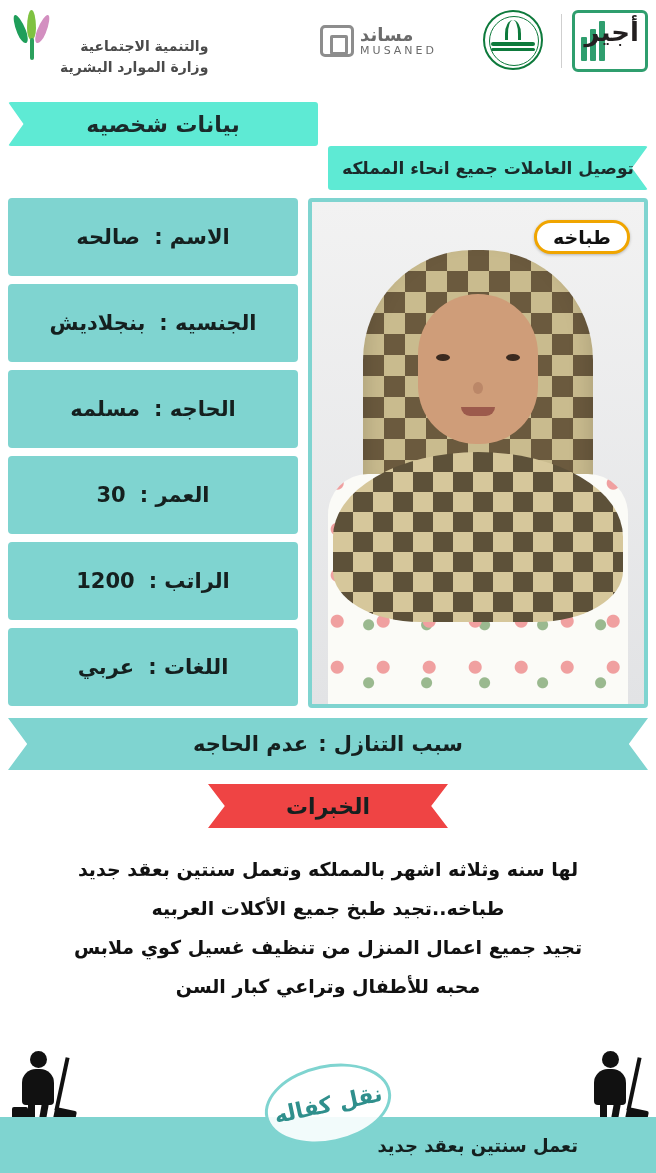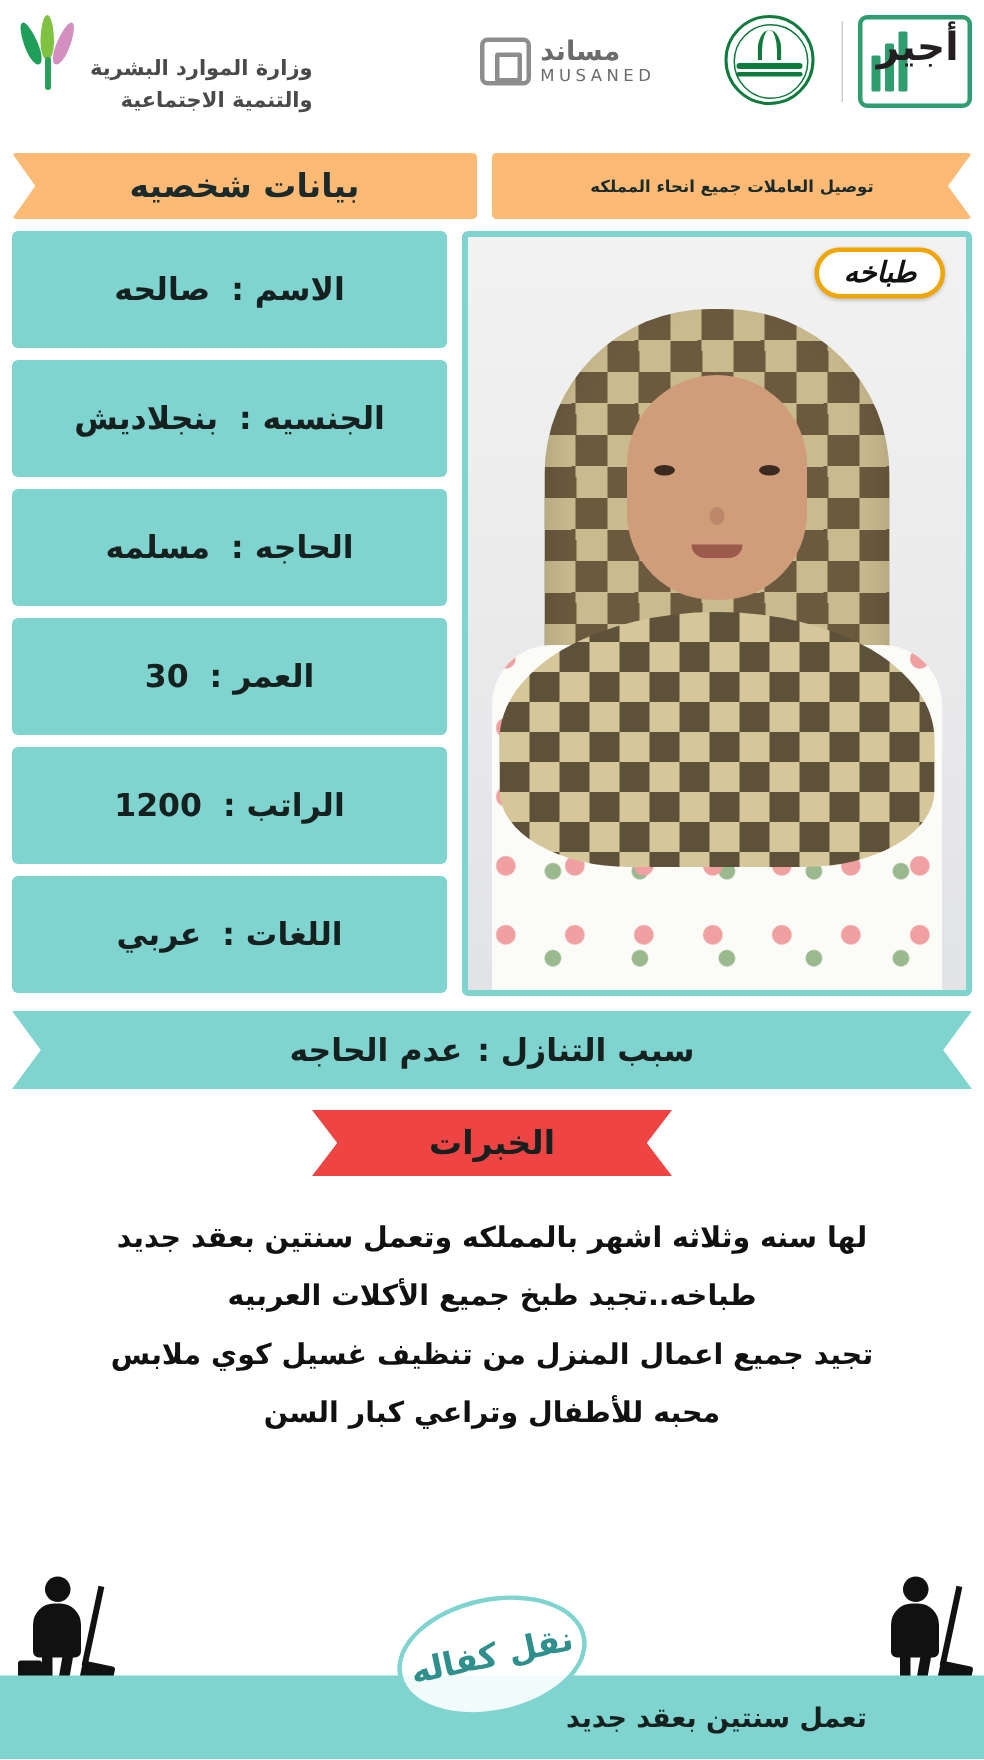--- a/index.html
+++ b/index.html
@@ -149,32 +149,33 @@
   }
 
   
   .ribbon-row {
     display: flex;
     gap: 10px;
     padding: 0 8px;
     margin-top: 2px;
   }
   .ribbon {
-    background: #fdba74;
+    background: #5eead4;
     color: #1b2a2a;
     font-weight: bold;
     display: flex;
     align-items: center;
     justify-content: center;
     height: 44px;
     border-radius: 3px;
   }
   .ribbon.left {
     flex: 0 0 320px;
-    font-size: 11px;
+    font-size: 17px;
+    margin-top: 44px;
   }
   .ribbon.right {
     flex: 1;
     font-size: 22px;
     clip-path: polygon(0 0, 100% 0, 100% 100%, 0 100%, 5% 50%);
   }
   .ribbon.left {
     clip-path: polygon(0 0, 100% 0, 95% 50%, 100% 100%, 0 100%);
   }
 
@@ -192,31 +193,30 @@
     border: 4px solid #7fd4d0;
     border-radius: 4px;
     overflow: hidden;
   }
   .photo-bg {
     position: absolute; inset: 0;
     background: linear-gradient(#f2f2f2, #e2e3e5);
   }
   .badge-job {
     position: absolute;
-    right: 14px; top: 7px;
+    right: 14px; top: 18px;
     background: #ffffff;
     border: 3px solid #f0a500;
     color: #111;
     font-weight: bold;
     font-size: 19px;
     padding: 3px 16px;
     border-radius: 18px;
     z-index: 5;
     box-shadow: 0 1px 3px rgba(0,0,0,.25);
-    font-style: italic;
   }
   
   .portrait { position: absolute; left: 0; right: 0; bottom: 0; top: 0; }
   .p-hijab {
     position: absolute;
     left: 50%; transform: translateX(-50%);
     top: 48px;
     width: 230px; height: 290px;
     border-radius: 110px 110px 40px 40px;
     background:
@@ -406,22 +406,22 @@
         <div class="musaned-txt">
           <div class="musaned-ar">مساند</div>
           <div class="musaned-en">MUSANED</div>
         </div>
         <div class="musaned-mark"></div>
       </div>
     </div>
 
     <div class="hdr-right">
       <div class="hrsd-text">
+        <div>والتنمية الاجتماعية</div>
         <div>وزارة الموارد البشرية</div>
-        <div>والتنمية الاجتماعية</div>
       </div>
       <div class="hrsd-mark">
         <span class="leafA"></span>
           <span class="leafB"></span>
           <span class="leafC"></span>
           <span class="stem"></span>
       </div>
     </div>
   </div>
 

